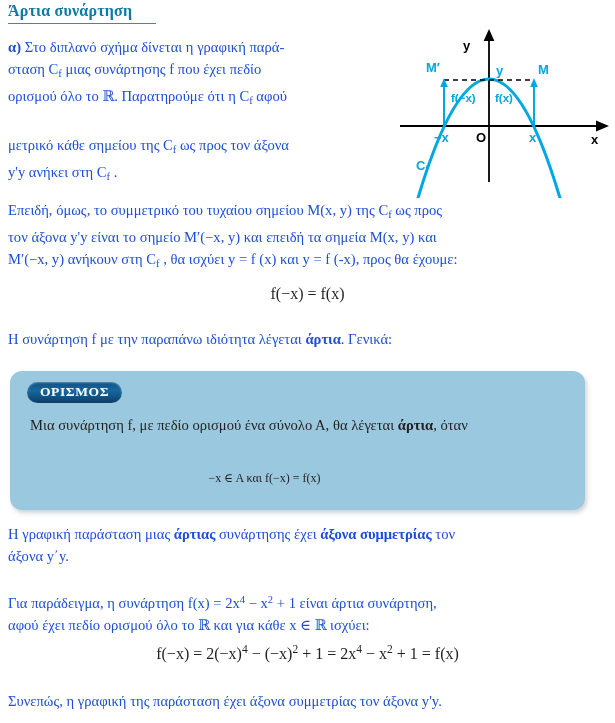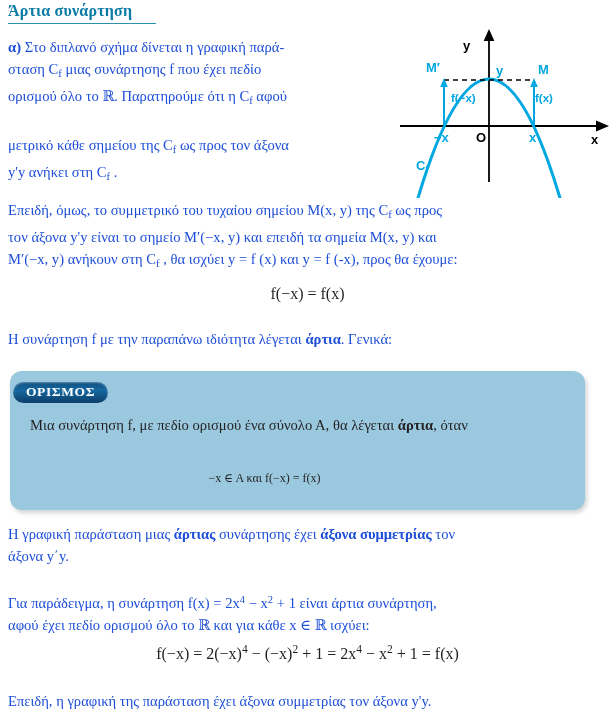--- a/index.html
+++ b/index.html
@@ -75,21 +75,21 @@
     left: 10px;
     top: 371px;
     width: 575px;
     height: 139px;
     background: #9ac8de;
     border-radius: 12px;
     box-shadow: 2px 3px 4px rgba(120,130,140,0.35);
   }
   #definition-badge {
     position: absolute;
-    left: 3px;
+    left: 17px;
     top: 11px;
     padding: 2px 13px 3px 13px;
     border-radius: 11px;
     background: linear-gradient(180deg, #0f4f80 0%, #1668a0 40%, #0b3d68 100%);
     color: #ffffff;
     font-family: "Liberation Serif", "DejaVu Serif", serif;
     font-weight: bold;
     font-size: 13.5px;
     letter-spacing: 0.6px;
     box-shadow: inset 0 1px 2px rgba(255,255,255,0.35);
@@ -168,21 +168,21 @@
 
   <span class="fig-label-blk" style="left:65px; top:16px;">y</span>
   <span class="fig-label-blk" style="left:193px; top:110px;">x</span>
   <span class="fig-label-blk" style="left:78px; top:108px;">O</span>
 
   <span class="fig-label" style="left:28px; top:38px;">M′</span>
   <span class="fig-label" style="left:140px; top:40px;">M</span>
   <span class="fig-label" style="left:98px; top:41px;">y</span>
 
   <span class="fig-label fig-label-sm" style="left:53px; top:70px;">f(−x)</span>
-  <span class="fig-label fig-label-sm" style="left:97px; top:70px;margin-left:40px;">f(x)</span>
+  <span class="fig-label fig-label-sm" style="left:97px; top:70px;">f(x)</span>
 
   <span class="fig-label" style="left:36px; top:108px;">−x</span>
   <span class="fig-label" style="left:131px; top:108px;">x</span>
 
   <span class="fig-label" style="left:18px; top:136px;"><span>C</span><sub class="cf">f</sub></span>
 </div>
 
 <div class="para nojust" id="para-a" style="left:8px; top:36px; width:385px;">
   <span class="b">α)</span>
   <span>Στο διπλανό σχήμα δίνεται η γραφική παρά-</span><br>
@@ -220,13 +220,13 @@
 
 <div class="para nojust" id="para-e" style="left:8px; top:589px; width:600px;">
   <span>Για  παράδειγμα,  η  συνάρτηση  f(x) = 2x</span><sup class="pw">4</sup><span> − x</span><sup class="pw">2</sup><span> + 1   είναι  άρτια  συνάρτηση,</span><br>
   <span>αφού έχει πεδίο ορισμού όλο το </span><span class="bb">ℝ</span><span> και για κάθε  x ∈ </span><span class="bb">ℝ</span><span>  ισχύει:</span>
 </div>
 
 <div class="eq" id="equation-2" style="left:0; top:643px; width:615px; text-align:center;">
   <span>f(−x) = 2(−x)</span><sup class="pw">4</sup><span> − (−x)</span><sup class="pw">2</sup><span> + 1 = 2x</span><sup class="pw">4</sup><span> − x</span><sup class="pw">2</sup><span> + 1 = f(x)</span>
 </div>
 
-<div class="para nojust" id="para-f" style="left:8px; top:690px; width:600px;">Επειδή, η γραφική της παράσταση έχει άξονα συμμετρίας τον άξονα y'y.</div>
+<div class="para nojust" id="para-f" style="left:8px; top:690px; width:600px;">Συνεπώς, η γραφική της παράσταση έχει άξονα συμμετρίας τον άξονα y'y.</div>
 
 </body></html>

